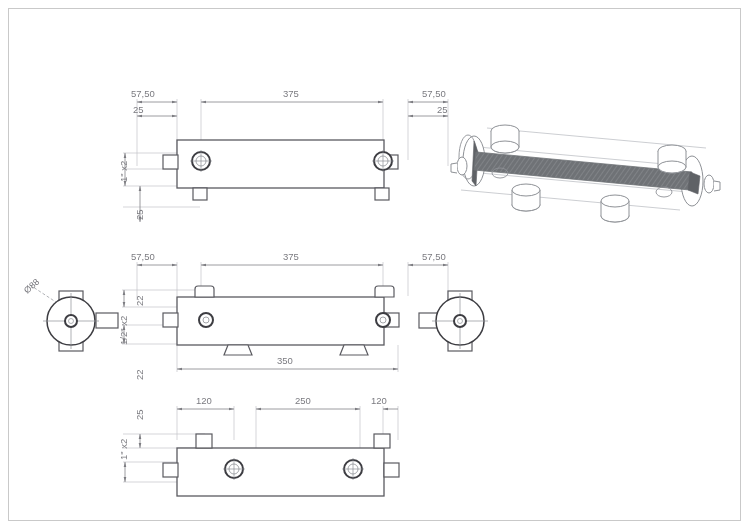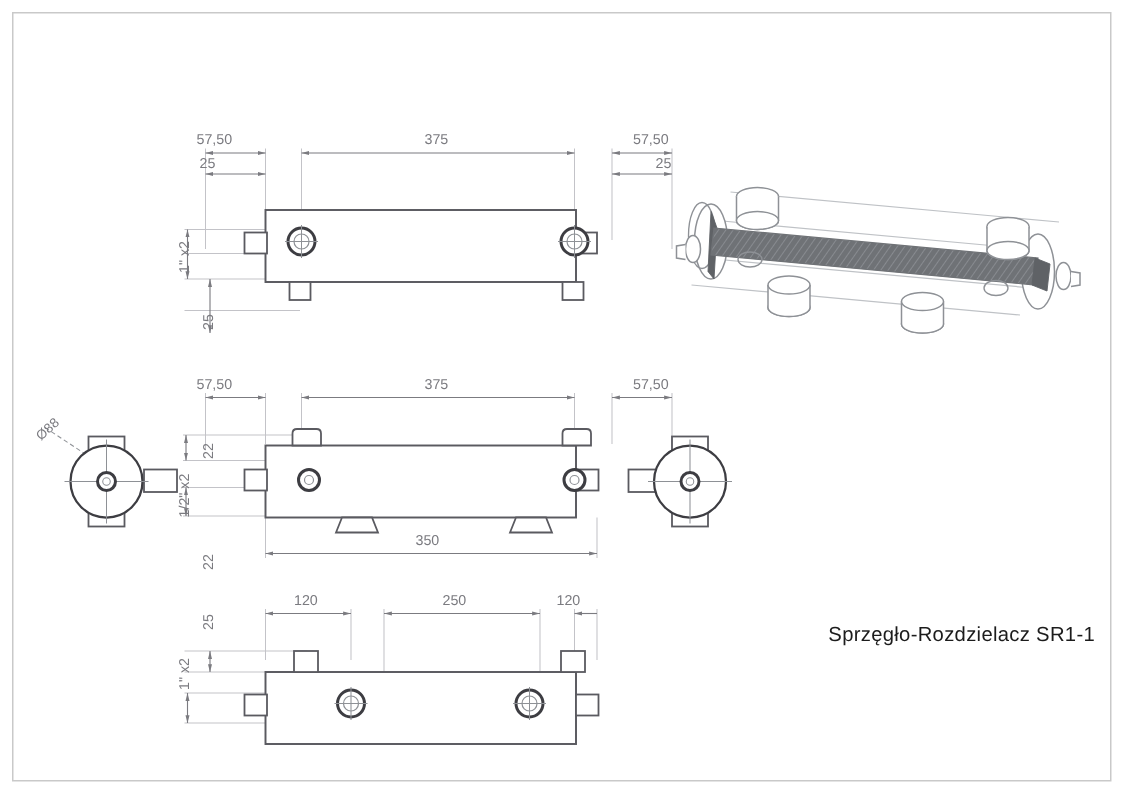--- a/index.html
+++ b/index.html
@@ -261,15 +261,14 @@
   <div class="dimtxt" style="left:277px;top:355px;">350</div>
 
   <div class="diadim" style="left:22px;top:288px;">Ø88</div>
 
   <div class="dimtxt" style="left:196px;top:395px;">120</div>
   <div class="dimtxt" style="left:295px;top:395px;text-align:right;">250</div>
   <div class="dimtxt" style="left:371px;top:395px;">120</div>
   <div class="dimtxt rot" style="left:134px;top:420px;">25</div>
   <div class="dimtxt rot" style="left:118px;top:460px;">1" x2</div>
 
-  <div class="title">Sprzęgło-Rozdzielacz SR1-1</div>
 
 </div>
 
 </body></html>

